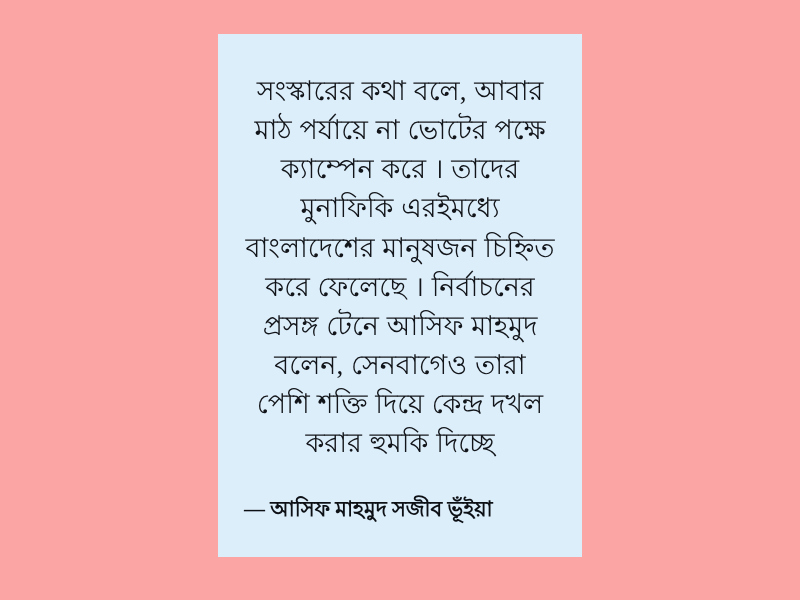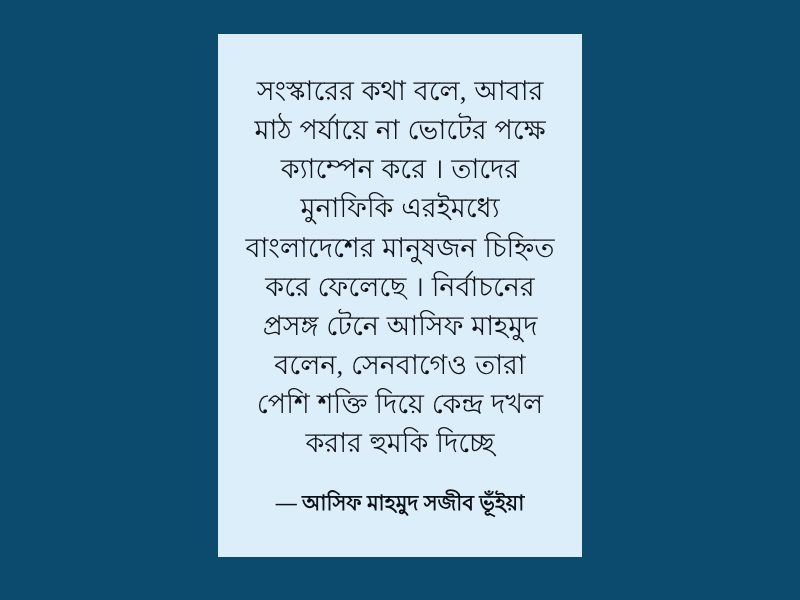--- a/index.html
+++ b/index.html
@@ -10,21 +10,21 @@
     width: 800px;
     height: 600px;
     background: #ffffff;
     font-family: "Liberation Sans", sans-serif;
     overflow: hidden;
   }
   .page {
     position: relative;
     width: 800px;
     height: 600px;
-    background: #0c4a6e;
+    background: #fca5a5;
   }
   .quote-card {
     position: absolute;
     left: 218px;
     top: 34px;
     width: 364px;
     height: 523px;
     background: #ddeefb;
     box-sizing: border-box;
     padding: 38px 26px 24px 26px;
@@ -38,24 +38,23 @@
     font-size: 27px;
     line-height: 1.45;
     color: #111418;
     text-align: center;
     letter-spacing: 0px;
     word-spacing: 1px;
     margin: 0;
     width: 100%;
   }
   .attribution-wrap {
-    margin-top: 24px;
+    margin-top: 30px;
     width: 100%;
     display: flex;
-    justify-content: center;
     align-items: center;
   }
   .attribution {
     font-family: "Liberation Serif", "DejaVu Serif", serif;
     font-size: 21px;
     font-weight: bold;
     color: #0d1116;
     text-align: center;
     white-space: nowrap;
   }

